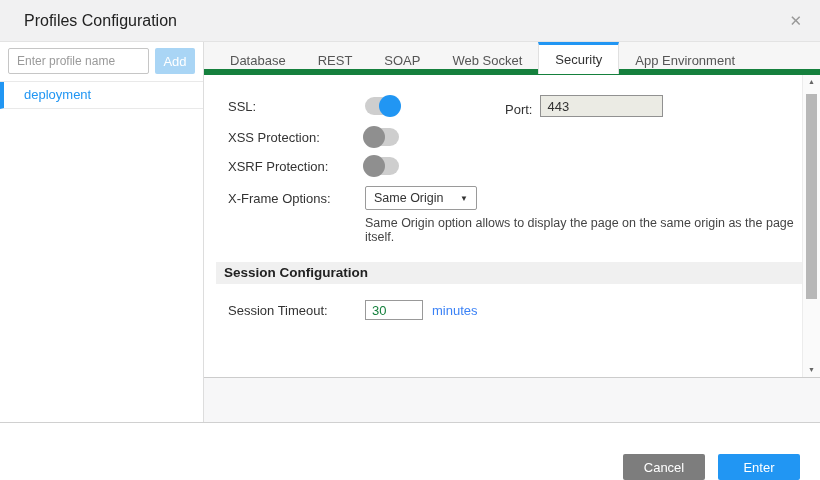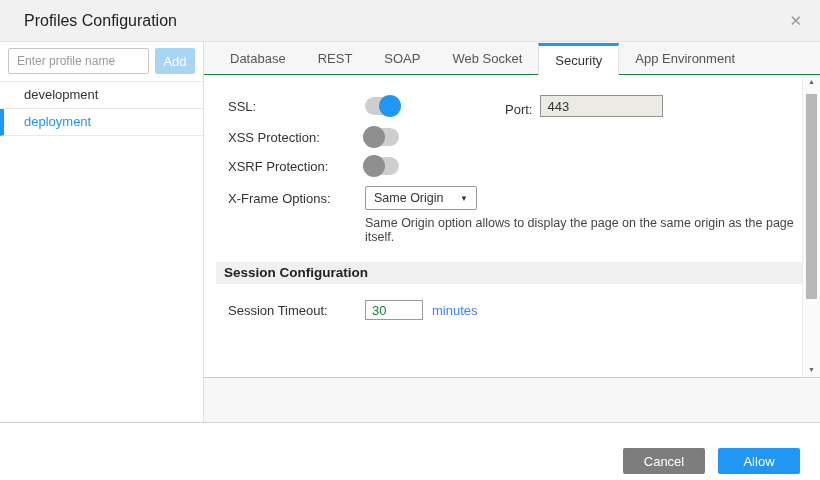--- a/index.html
+++ b/index.html
@@ -38,22 +38,22 @@
     height:27px; line-height:26px; padding-left:24px; border-bottom:1px solid #e9e9e9;
     font-size:13px; color:#333; cursor:pointer; background:#fff;
   }
   .profile-item.selected { border-left:4px solid #2196f3; padding-left:20px; color:#2196f3; }
 
   
   .main { flex:1; display:flex; flex-direction:column; min-width:0; }
 
   
   .tabbar {
-    height:33px; flex:0 0 33px; background:#f6f6f6; border-bottom:1px solid #15803d;
-    display:flex; align-items:flex-end; padding-left:10px;
+    height:33px; flex:0 0 33px; background:#f6f6f6; border-bottom:6px solid #15803d;
+    display:flex; align-items:flex-start; padding-left:10px;
   }
   .tab {
     padding:0 16px; line-height:31px; font-size:13px; color:#555; cursor:pointer;
     border-top:3px solid transparent; white-space:nowrap;
   }
   .tab.active {
     background:#fff; color:#333; border-top:3px solid #2196f3;
     border-left:1px solid #e0e0e0; border-right:1px solid #e0e0e0;
     margin-bottom:-1px; line-height:29px;
   }
@@ -101,21 +101,21 @@
   }
   .unit-label { margin-left:9px; color:#3b82f6; }
   .for-label { margin-left:28px; margin-right:14px; color:#333; }
 
   
   .bottom-strip { flex:1; background:#f7f7f8; }
 
   
   .dlg-footer {
     height:58px; flex:0 0 58px; border-top:1px solid #d0d0d0; background:#fff;
-    display:flex; align-items:center; justify-content:flex-end; gap:13px; padding:19px 20px 0 0;
+    display:flex; align-items:flex-end; justify-content:flex-end; gap:13px; padding:19px 20px 0 0;
   }
   .btn { height:26px; min-width:82px; border:none; border-radius:2px; color:#fff;
     font-family:"Liberation Sans", sans-serif; font-size:13px; cursor:pointer; }
   .btn.cancel { background:#7d7d7d; }
   .btn.save { background:#2196f3; }
 </style>
 </head>
 <body>
 
 <div class="dialog">
@@ -126,21 +126,20 @@
   </div>
 
   <div class="dlg-body">
 
     <div class="sidebar">
       <div class="sidebar-top">
         <input class="profile-input" type="text" placeholder="Enter profile name" style="">
         <button class="add-btn">Add</button>
       </div>
       <div class="profile-list">
-        <div class="profile-item">development</div>
         <div class="profile-item selected">deployment</div>
       </div>
     </div>
 
     <div class="main">
 
       <div class="tabbar">
         <div class="tab">Database</div>
         <div class="tab">REST</div>
         <div class="tab">SOAP</div>
@@ -206,16 +205,16 @@
         </div>
       </div>
 
       <div class="bottom-strip"></div>
 
     </div>
   </div>
 
   <div class="dlg-footer">
     <button class="btn cancel">Cancel</button>
-    <button class="btn save">Allow</button>
+    <button class="btn save">Enter</button>
   </div>
 
 </div>
 
 </body></html>

